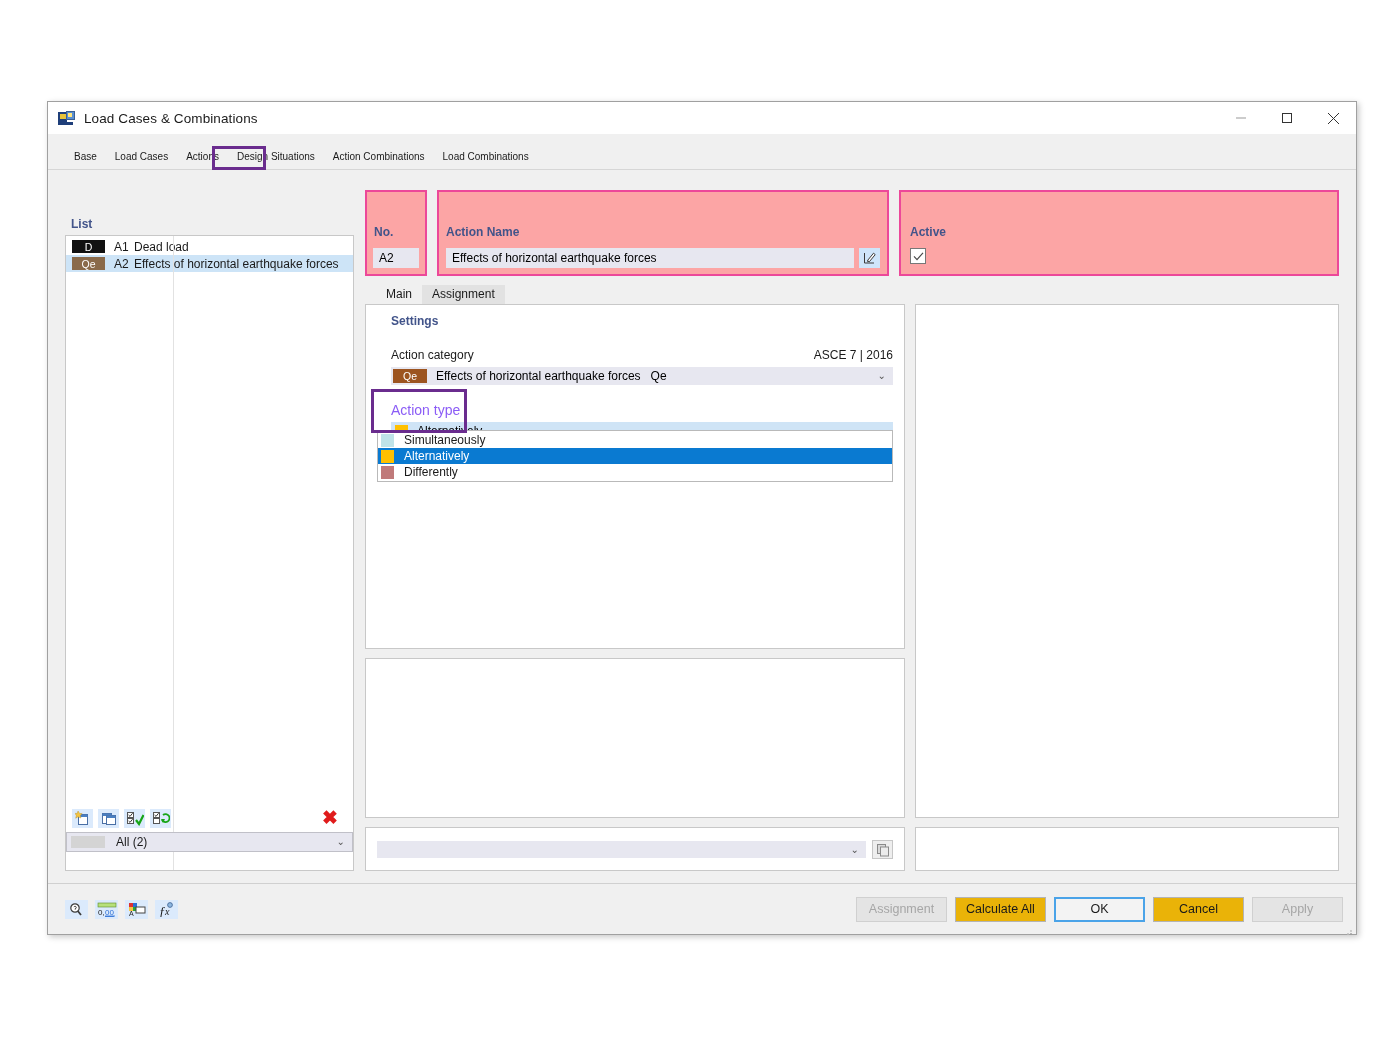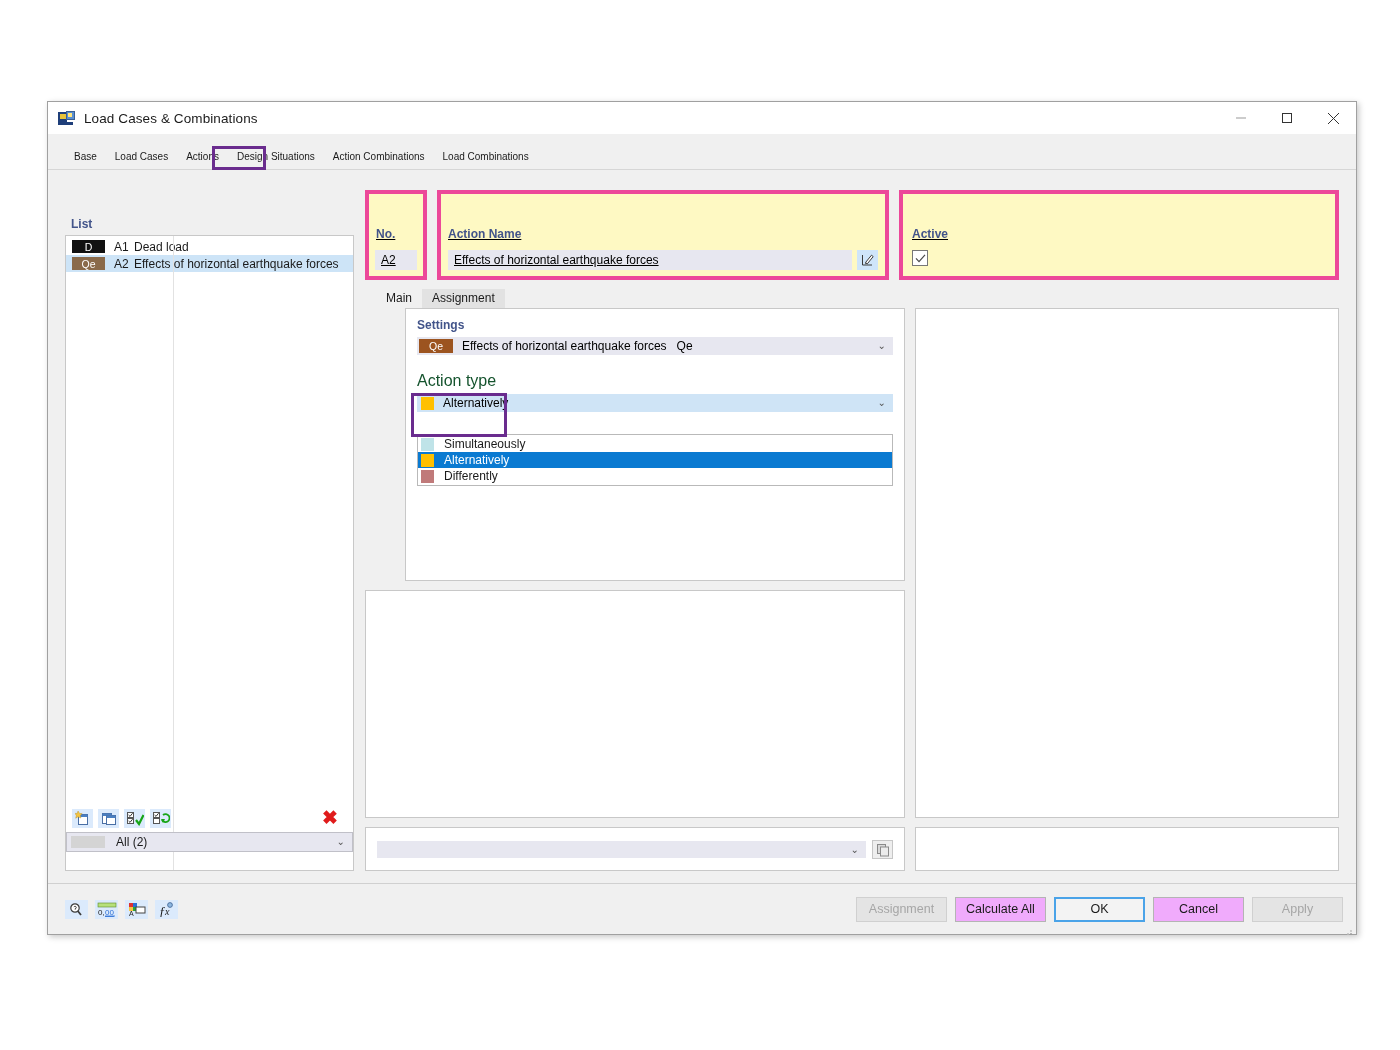--- a/index.html
+++ b/index.html
@@ -219,24 +219,23 @@
     flex-direction: column;
     margin: 8px 17px 0 11px;
     min-width: 0;
   }
   .top-row {
     display: flex;
     gap: 10px;
     flex: none;
   }
   .box {
-    background: #fef9c3;
-    border: 4px solid #ec4899;
-    box-sizing: border-box;
-    text-decoration: underline;
+    background: #fca5a5;
+    border: 2px solid #ec4899;
+    box-sizing: border-box;
   }
   .no-box { width: 62px; padding: 6px 0 0 0; }
   .no-box .panel-head { padding-left: 7px; }
   .no-field {
     background: #e7e7f0;
     height: 20px;
     margin: 5px 6px 6px 6px;
     display: flex; align-items: center;
     padding-left: 6px;
     font-size: 12px;
@@ -308,28 +307,27 @@
   }
   .col-right {
     flex: 1;
     display: flex;
     flex-direction: column;
     gap: 9px;
     min-width: 0;
   }
 
   .settings-pane {
-    height: 273px;
+    height: 345px;
     background: #ffffff;
     border: 1px solid #c8c8c8;
     box-sizing: border-box;
-    padding: 9px 11px 0 11px;
-    position: relative;
-    flex: none;
-    margin-left: 40px;
+    padding: 9px 11px 0 25px;
+    position: relative;
+    flex: none;
   }
   .settings-title {
     font-size: 12px;
     font-weight: bold;
     color: #42548a;
   }
   .lbl-row {
     display: flex;
     justify-content: space-between;
     align-items: baseline;
@@ -352,22 +350,22 @@
     color: #fff;
     font-size: 10.5px;
     display: flex; align-items: center; justify-content: center;
     margin-left: 2px;
     flex: none;
   }
   .cat-text { margin-left: 9px; }
   .cat-abbr { margin-left: 10px; }
 
   .atype-label {
-    font-size: 16px;
-    color: #14532d;
+    font-size: 14px;
+    color: #8b5cf6;
     margin-top: 17px;
   }
   .atype-combo {
     height: 18px;
     background: #cfe4f6;
     display: flex;
     align-items: center;
     margin-top: 4px;
     position: relative;
     font-size: 12px;
@@ -481,21 +479,21 @@
     display: flex; align-items: center; justify-content: center;
     position: relative;
   }
   .footer-btns {
     margin-left: auto;
     display: flex;
     gap: 8px;
   }
   .btn {
     width: 91px; height: 25px;
-    background: #f0abfc;
+    background: #eab308;
     border: 1px solid #b4b4b4;
     box-sizing: border-box;
     font-size: 12.5px;
     color: #1a1a1a;
     display: flex; align-items: center; justify-content: center;
   }
   .btn.disabled { color: #a6a6a6; background: #e4e4e4; border-color: #d0d0d0; }
   .btn.focus { background: #f3f3f3; border: 2px solid #4aa3e8; }
   .resize-grip {
     position: absolute;
@@ -644,20 +642,24 @@
         <div class="itab active">Main</div>
         <div class="itab inactive">Assignment</div>
       </div>
 
       <div class="panes">
         <div class="col-left">
 
           <div class="settings-pane">
             <div class="settings-title">Settings</div>
 
+            <div class="lbl-row">
+              <span>Action category</span>
+              <span>ASCE 7 | 2016</span>
+            </div>
             <div class="cat-combo">
               <div class="cat-badge">Qe</div>
               <div class="cat-text">Effects of horizontal earthquake forces</div>
               <div class="cat-abbr">Qe</div>
               <div class="combo-arrow">⌄</div>
             </div>
 
             <div class="atype-label">Action type</div>
             <div class="atype-combo">
               <div class="sw" style="background:#ffc000"></div>

